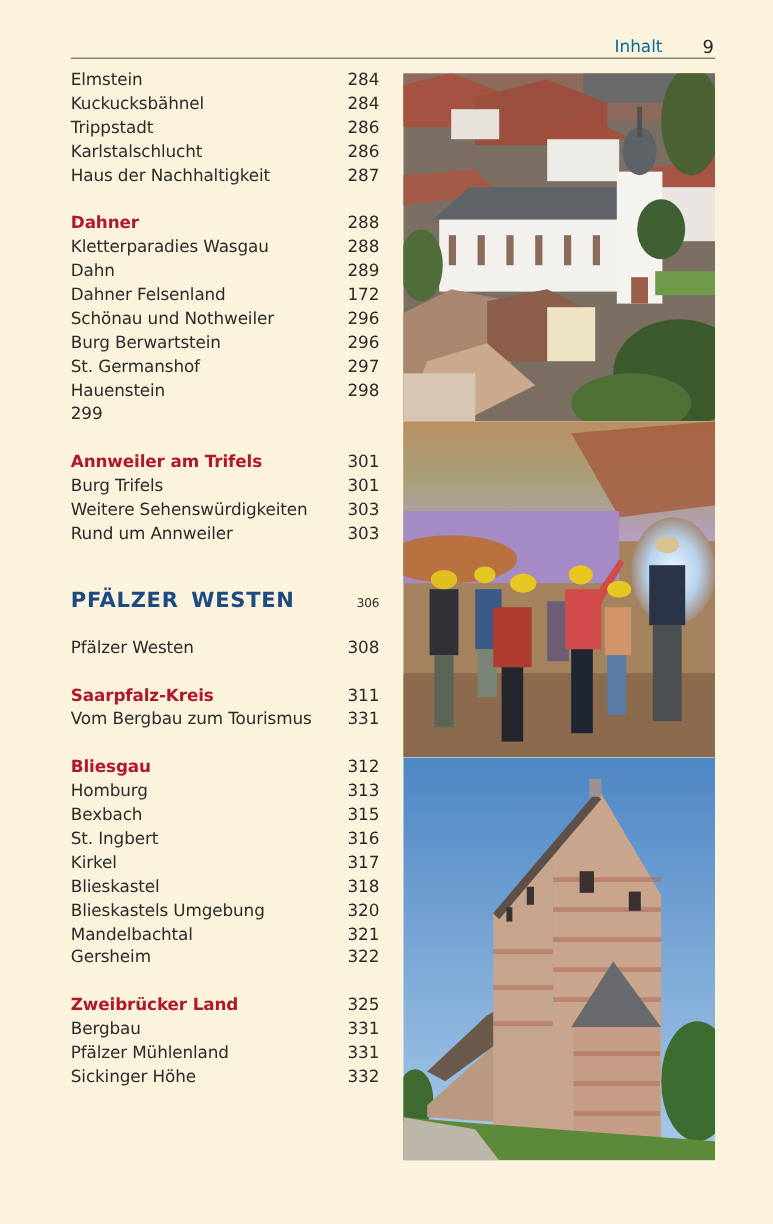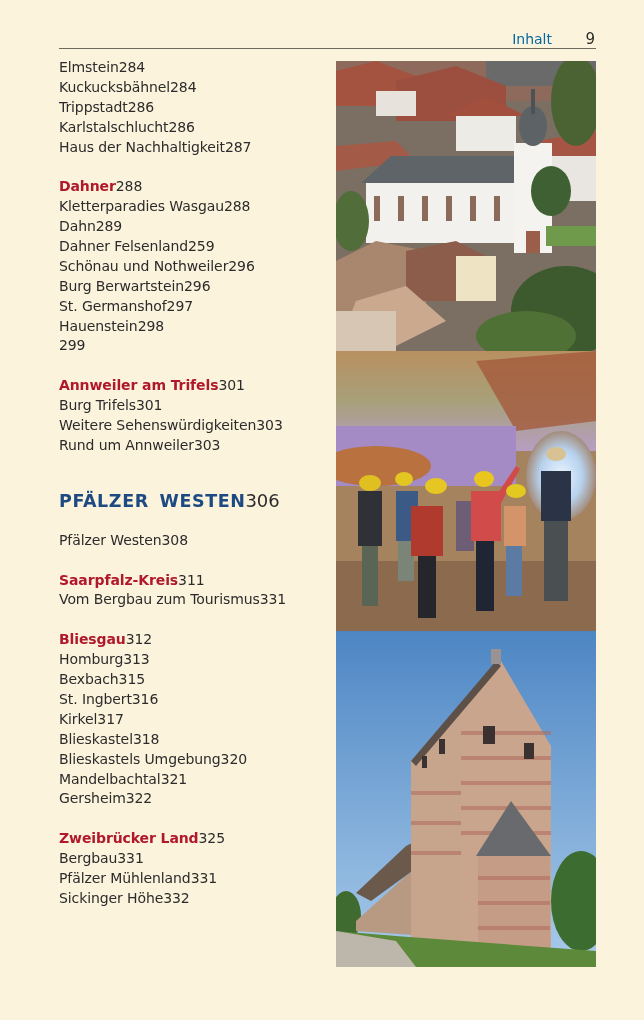--- a/index.html
+++ b/index.html
@@ -20,32 +20,32 @@
       font-size: 14px; color: #0369a1;
     }
     .running-head .pageno {
       position: absolute; right: 1px; top: 0px;
       font-size: 15px; color: #2b2b2b;
     }
     .toc {
       position: absolute; left: 59px; top: 58px; width: 257px;
     }
     .row {
-      display: flex; align-items: baseline;
+      display: flex; justify-content: space-between; align-items: baseline;
       height: 19.9px; line-height: 19.9px;
       font-size: 14px; letter-spacing: -0.1px;
       white-space: nowrap;
     }
     .row .page { text-align: right; }
     .row.head .label { color: #b0182b; font-weight: bold; }
     .row.chapter { height: 30px; line-height: 30px; }
     .row.chapter .label {
       color: #1d4a82; font-weight: bold; font-size: 17.5px; letter-spacing: 0.6px; word-spacing: 4px;
     }
-    .row.chapter .page { font-size: 18px; }
+    .row.chapter .page { font-size: 10px; }
     .gap { height: 19.9px; }
     .gap.big { height: 30px; }
     .gap.mid { height: 15px; }
 
     .photo {
       position: absolute; left: 336px; width: 260px; overflow: hidden;
     }
     .photo svg { display: block; width: 100%; height: 100%; }
     .photo1 { top: 61px; height: 290px; }
     .photo2 { top: 351px; height: 280px; }
@@ -90,21 +90,21 @@
   <div class="row">
       <span class="label">Kletterparadies Wasgau</span>
       <span class="page">288</span>
     </div>
   <div class="row">
       <span class="label">Dahn</span>
       <span class="page">289</span>
     </div>
   <div class="row">
       <span class="label">Dahner Felsenland</span>
-      <span class="page">259</span>
+      <span class="page">172</span>
     </div>
   <div class="row">
       <span class="label">Schönau und Nothweiler</span>
       <span class="page">296</span>
     </div>
   <div class="row">
       <span class="label">Burg Berwartstein</span>
       <span class="page">296</span>
     </div>
   <div class="row">

